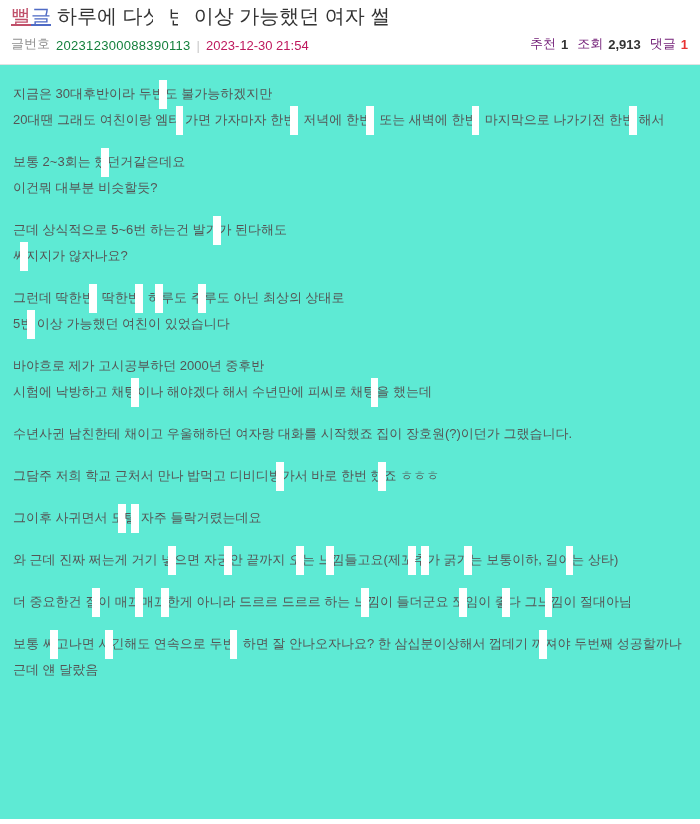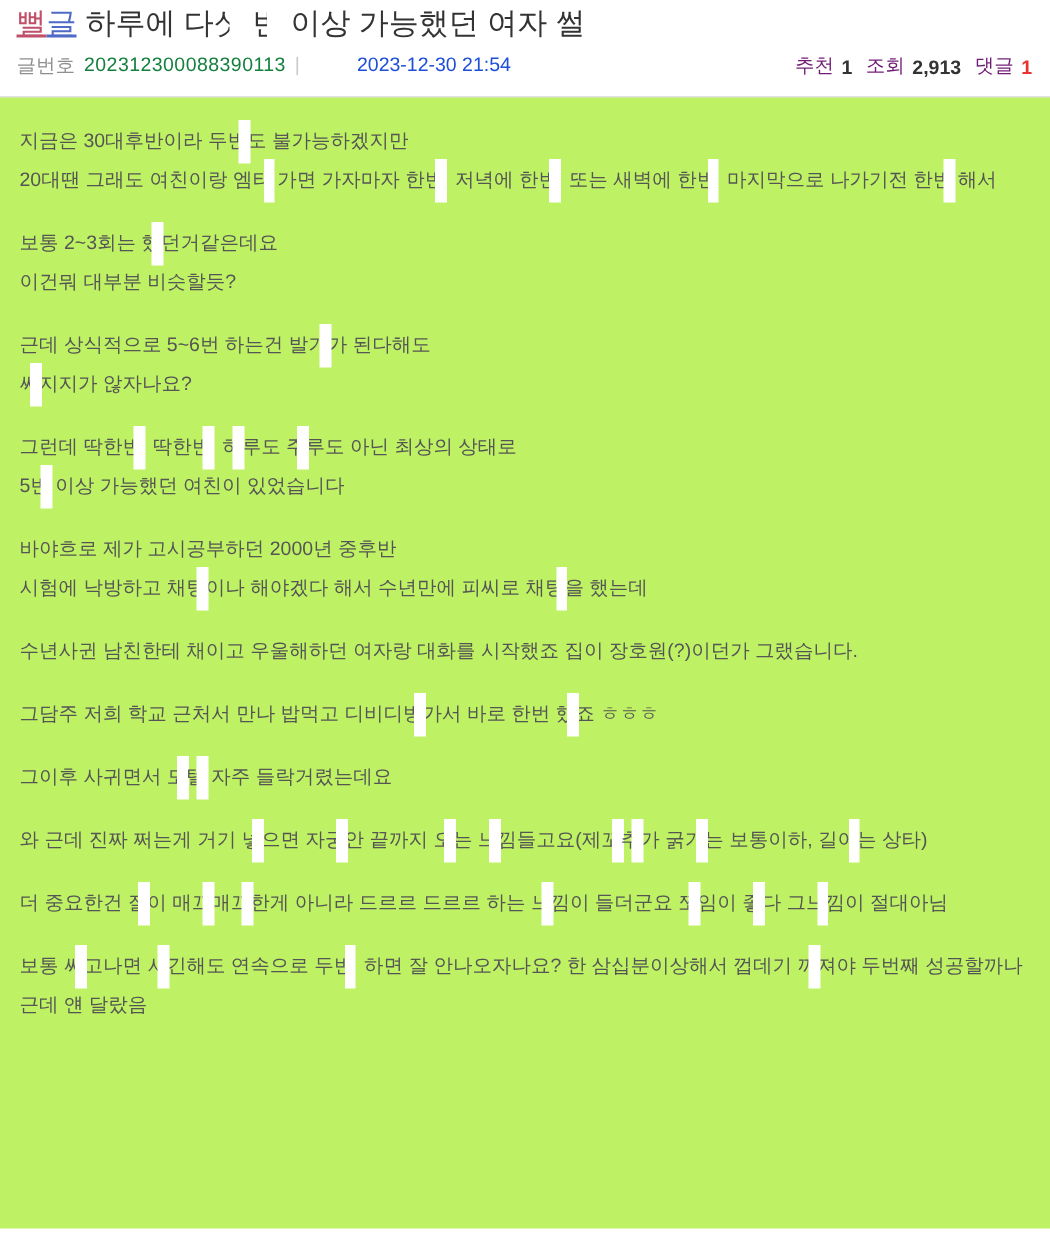--- a/index.html
+++ b/index.html
@@ -11,32 +11,32 @@
   
   .header{padding:6px 12px 0 11px;background:#ffffff;}
   .title-line{font-size:20px;font-weight:normal;color:#333;line-height:20px;white-space:nowrap;}
   .tag{margin-right:6px;cursor:pointer;}
   .tag .t1{color:#c0506a;text-decoration:underline;}
   .tag .t2{color:#4f6bc5;text-decoration:underline;}
   .meta-line{
     margin-top:9px;padding-bottom:11px;font-size:13px;color:#999;
     display:flex;justify-content:space-between;align-items:center;
   }
-  .meta-left{display:flex;align-items:flex-start;gap:6px;}
+  .meta-left{display:flex;align-items:flex-end;gap:6px;}
   .post-no-label{color:#8f8f8f;}
   .post-no{color:#15803d;letter-spacing:.3px;}
   .meta-sep{color:#c9c9c9;}
-  .post-date{color:#1d4ed8;margin-left:32px;}
+  .post-date{color:#be185d;}
   .meta-right{display:flex;align-items:center;gap:9px;}
   .meta-right .lbl{color:#701a75;}
   .meta-right .val{color:#333;font-weight:bold;margin-left:-4px;}
   .meta-right .val.red{color:#e83232;}
   
   .content{
-    box-sizing:border-box;height:755px;background:#bef264;
+    box-sizing:border-box;height:755px;background:#5eead4;
     border-top:1px solid #e2e2e2;
     padding:16px 14px 6px 13px;
     font-size:13px;color:#555;
   }
   .content p{
     margin:0 0 16px 0;line-height:26px;
     white-space:pre-wrap;word-break:break-all;
   }
   
   .cens{position:relative;display:inline-block;}

